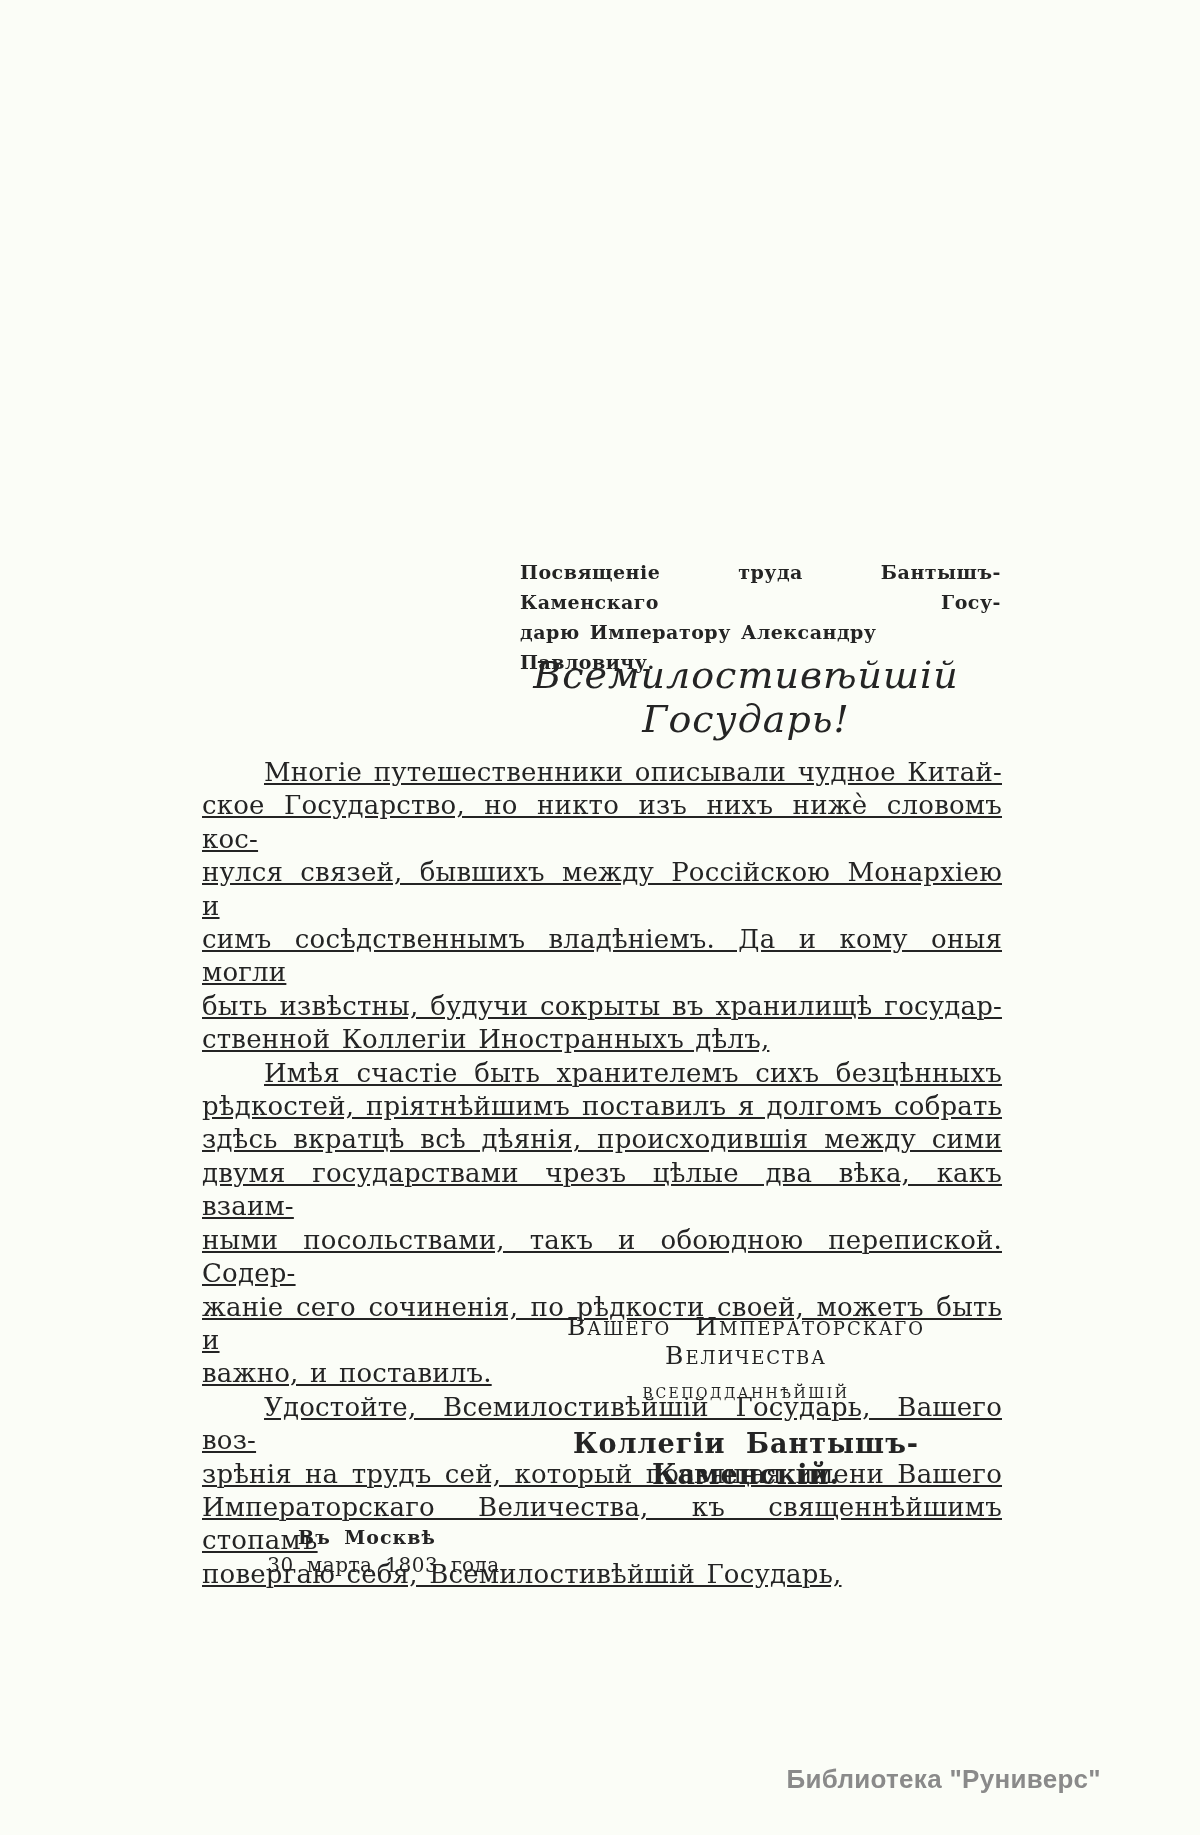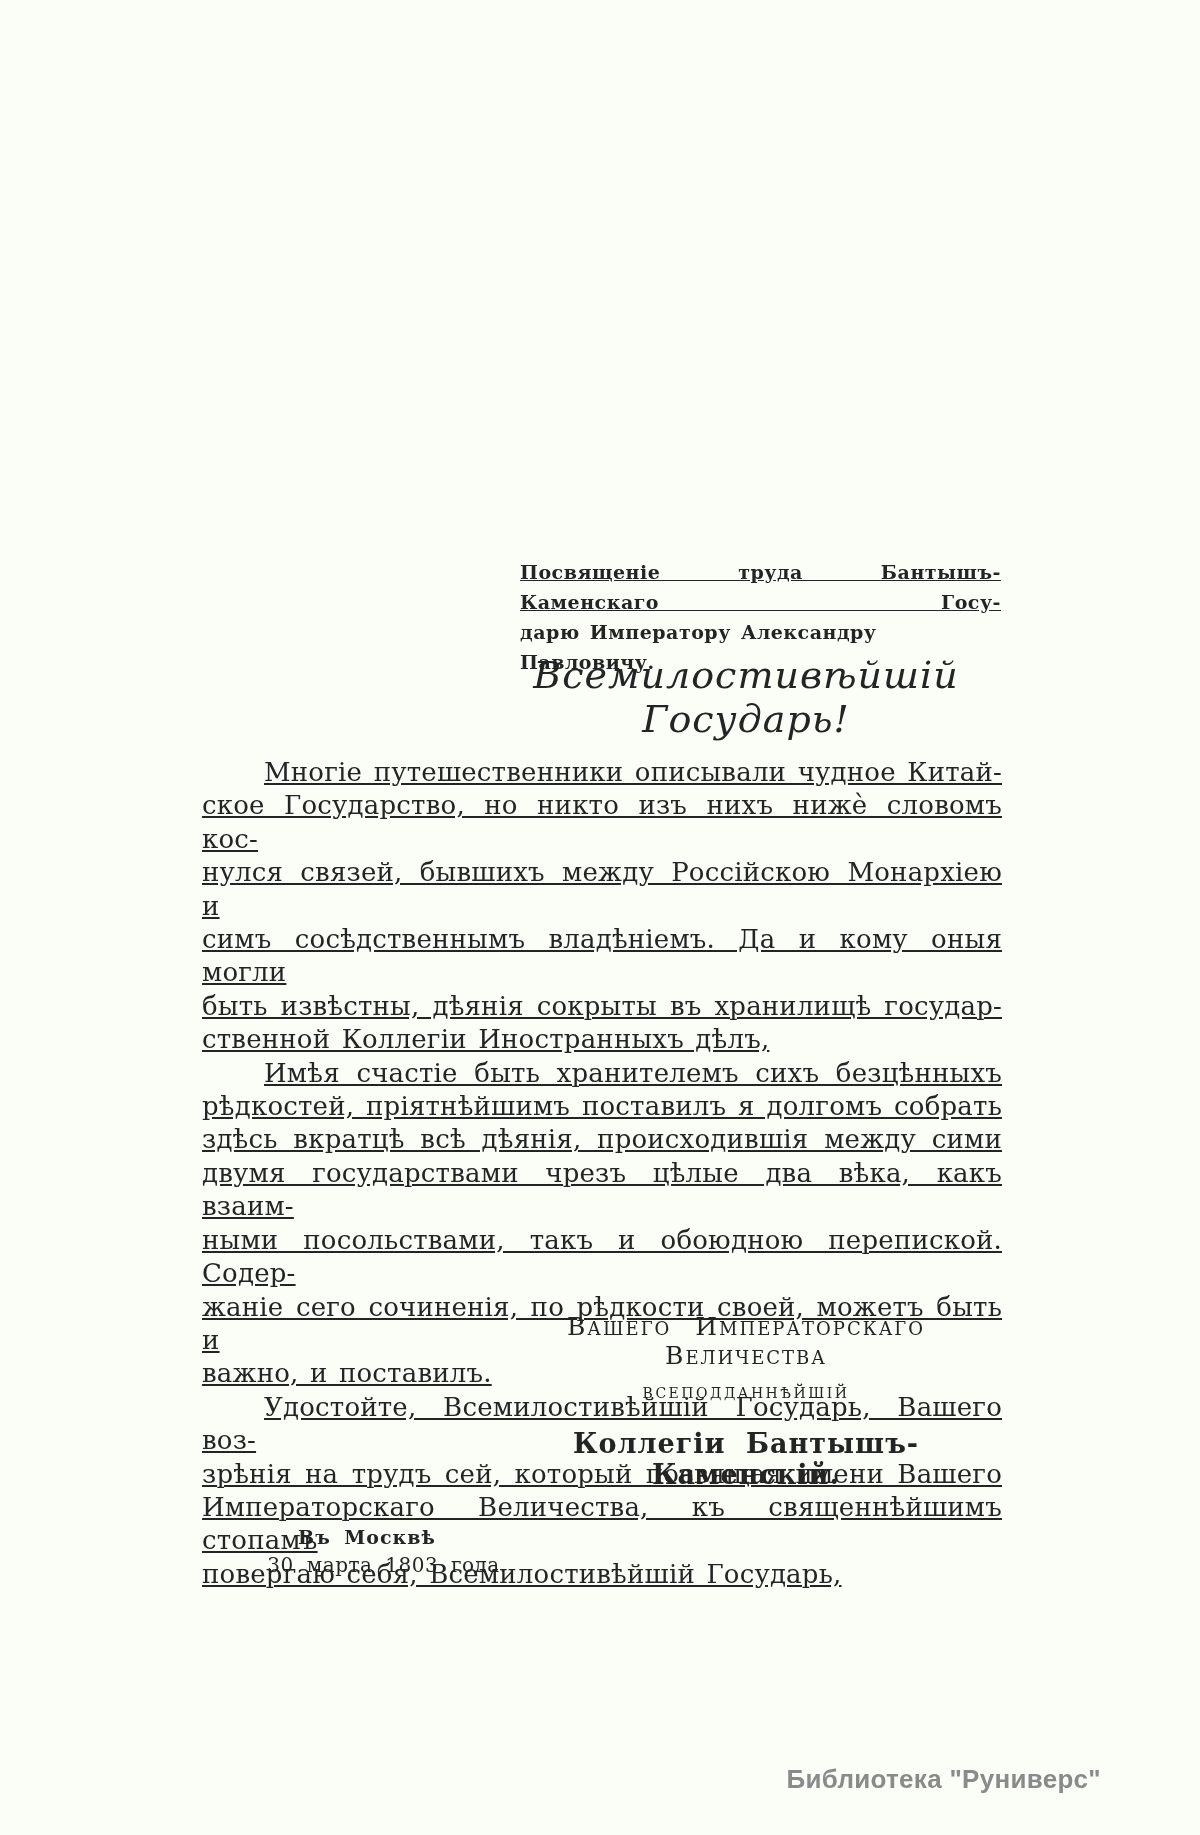--- a/index.html
+++ b/index.html
@@ -25,21 +25,20 @@
     width: 481px;
     font-size: 19px;
     line-height: 30px;
     font-weight: bold;
     letter-spacing: 0.5px;
     word-spacing: 3px;
   }
   .ded-line.just {
     text-align: justify;
     text-align-last: justify;
-    text-decoration: underline;
   }
 
   
   .salutation {
     position: absolute;
     left: 490px;
     top: 653px;
     width: 512px;
     text-align: center;
     font-style: italic;
@@ -150,21 +149,21 @@
     <div class="ded-line">дарю Императору Александру Павловичу.</div>
   </div>
 
   <div class="salutation">Всемилостивѣйшій Государь!</div>
 
   <div class="body-text" id="body-lines">
       <div class="line indent">Многіе путешественники описывали чудное Китай-</div>
       <div class="line">ское Государство, но никто изъ нихъ нижѐ словомъ кос-</div>
       <div class="line">нулся связей, бывшихъ между Россійскою Монархіею и</div>
       <div class="line">симъ сосѣдственнымъ владѣніемъ. Да и кому оныя могли</div>
-      <div class="line">быть извѣстны, дѣянія сокрыты въ хранилищѣ государ-</div>
+      <div class="line">быть извѣстны, будучи сокрыты въ хранилищѣ государ-</div>
       <div class="line nojust">ственной Коллегіи Иностранныхъ дѣлъ,</div>
       <div class="line indent">Имѣя счастіе быть хранителемъ сихъ безцѣнныхъ</div>
       <div class="line">рѣдкостей, пріятнѣйшимъ поставилъ я долгомъ собрать</div>
       <div class="line">здѣсь вкратцѣ всѣ дѣянія, происходившія между сими</div>
       <div class="line">двумя государствами чрезъ цѣлые два вѣка, какъ взаим-</div>
       <div class="line">ными посольствами, такъ и обоюдною перепиской. Содер-</div>
       <div class="line">жаніе сего сочиненія, по рѣдкости своей, можетъ быть и</div>
       <div class="line nojust">важно, и поставилъ.</div>
       <div class="line indent">Удостойте, Всемилостивѣйшій Государь, Вашего воз-</div>
       <div class="line">зрѣнія на трудъ сей, который посвящая имени Вашего</div>

